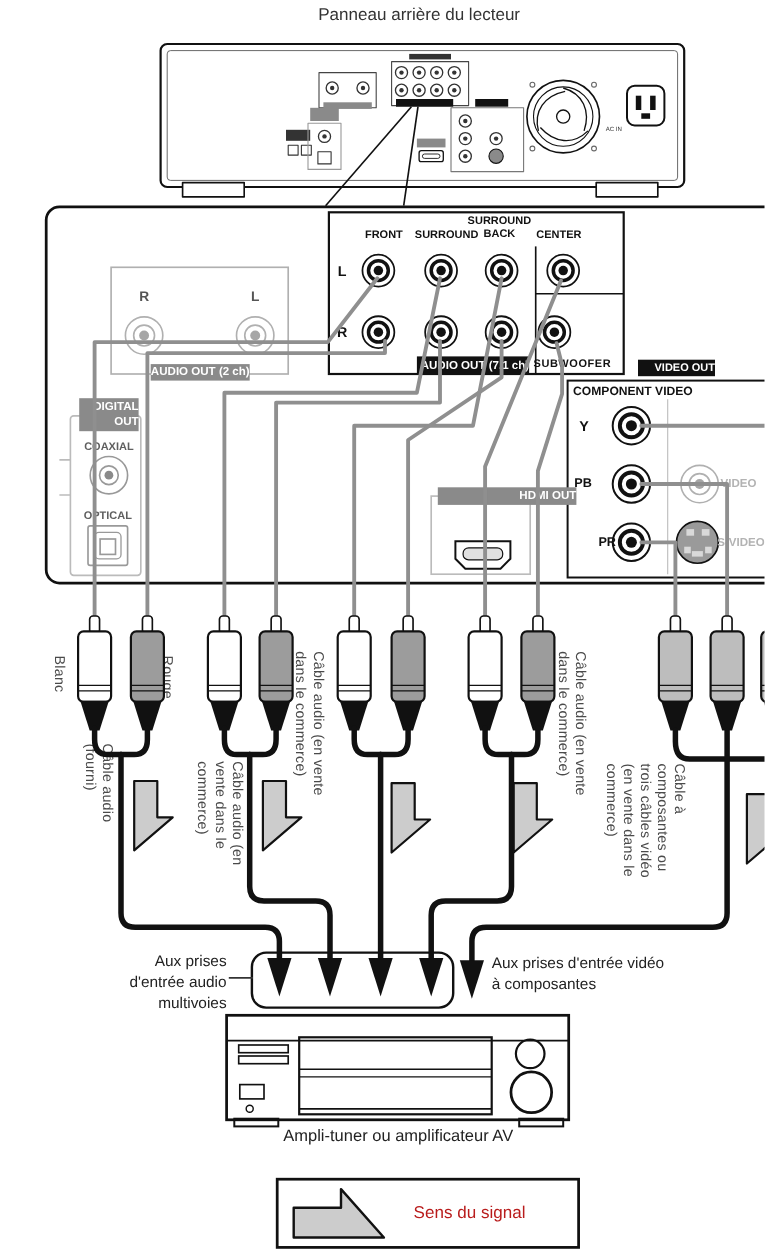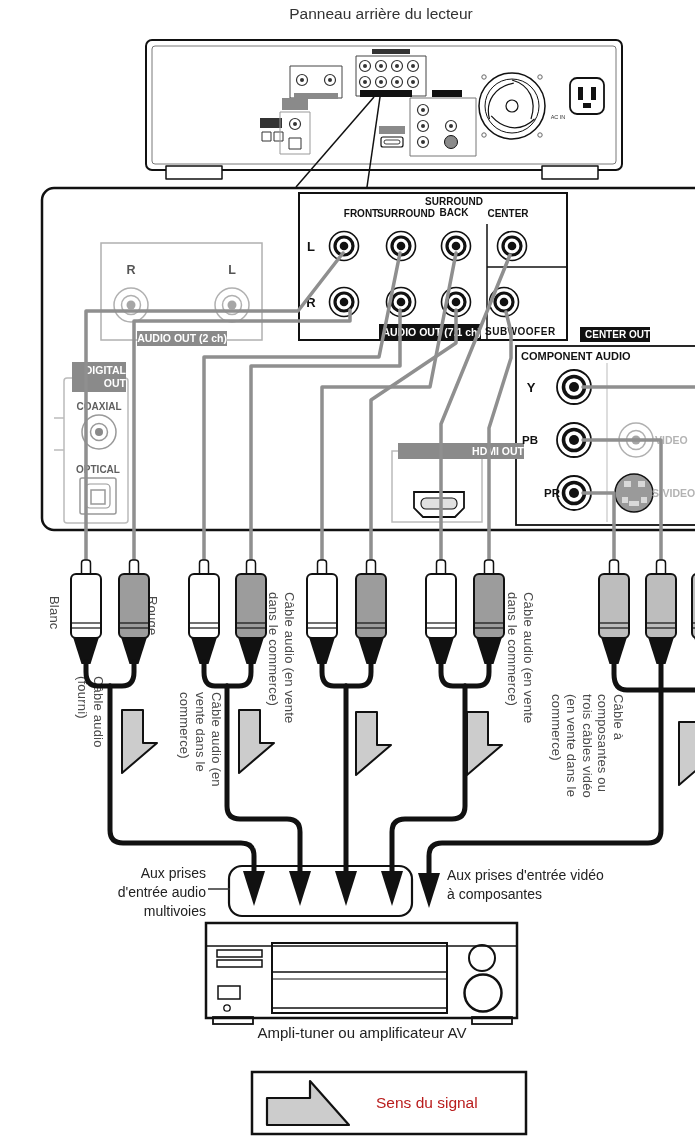--- a/index.html
+++ b/index.html
@@ -208,39 +208,39 @@
       <polygon points="233,1098 276,1098 276,1081 315,1125 233,1125" fill="#ccc" stroke="#111" stroke-width="2.2" stroke-linejoin="round"></polygon>
     </g>
   </svg>
 
   <div class="lbl ctr" style="left:347px;top:5px;font-size:15.5px;color:#333;">Panneau arrière du lecteur</div>
 
   <div class="lbl ctr jacklbl" style="left:97px;top:263px;font-size:12.5px;color:#555;">R</div>
   <div class="lbl ctr jacklbl" style="left:198px;top:263px;font-size:12.5px;color:#555;">L</div>
   <div class="badge bgray" style="left:103px;top:331px;width:90px;height:15px;line-height:15px;font-size:10.5px;">AUDIO OUT (2 ch)</div>
 
-  <div class="lbl ctr hdr" style="left:314px;top:208px;padding-left:26px;">FRONT</div>
+  <div class="lbl ctr hdr" style="left:302px;top:208px;padding-left:26px;">FRONT</div>
   <div class="lbl ctr hdr" style="left:372px;top:208px;">SURROUND</div>
   <div class="lbl ctr hdr pre" style="left:420px;top:196px;">SURROUND
 BACK</div>
   <div class="lbl ctr hdr" style="left:474px;top:208px;">CENTER</div>
   <div class="lbl ctrxy jacklbl" style="left:277px;top:246px;font-size:13px;">L</div>
   <div class="lbl ctrxy jacklbl" style="left:277px;top:302px;font-size:13px;">R</div>
   <div class="badge bblack" style="left:345px;top:324px;width:102px;height:16px;line-height:16px;font-size:10.5px;">AUDIO OUT (7.1 ch)</div>
   <div class="lbl jacklbl" style="left:451px;top:326px;font-size:10px;letter-spacing:.5px;">SUBWOOFER</div>
 
   <div class="badge bgray pre" style="left:38px;top:362px;width:54px;font-size:10.5px;line-height:13px;padding:2px 0;">DIGITAL
 OUT</div>
   <div class="lbl ctr digilbl" style="left:65px;top:401px;font-size:10px;">COAXIAL</div>
   <div class="lbl ctr digilbl" style="left:64px;top:464px;font-size:10px;">OPTICAL</div>
 
   <div class="badge bgray" style="left:364px;top:443px;width:78px;height:16px;line-height:16px;font-size:10.5px;padding-left:48px;">HDMI OUT</div>
 
-  <div class="badge bblack" style="left:546px;top:327px;width:70px;height:15px;line-height:15px;font-size:10px;">CENTER OUT</div>
-  <div class="lbl jacklbl" style="left:487px;top:350px;font-size:11px;">COMPONENT AUDIO</div>
+  <div class="badge bblack" style="left:546px;top:327px;width:70px;height:15px;line-height:15px;font-size:10px;">VIDEO OUT</div>
+  <div class="lbl jacklbl" style="left:487px;top:350px;font-size:11px;">COMPONENT VIDEO</div>
   <div class="lbl ctrxy jacklbl" style="left:497px;top:387px;font-size:13px;">Y</div>
   <div class="lbl ctrxy jacklbl" style="left:496px;top:440px;font-size:11.5px;">PB</div>
   <div class="lbl ctrxy jacklbl" style="left:496px;top:493px;font-size:11.5px;padding-left:44px;">PR</div>
   <div class="lbl graylbl" style="left:621px;top:434px;font-size:10.5px;">VIDEO</div>
   <div class="lbl graylbl" style="left:618px;top:487px;font-size:10.5px;">S-VIDEO</div>
 
   <div class="rot" style="left:12px;top:596px;">Blanc</div>
   <div class="rot" style="left:110px;top:596px;">Rouge</div>
   <div class="rot" style="left:40px;top:676px;">Câble audio
 (fourni)</div>

